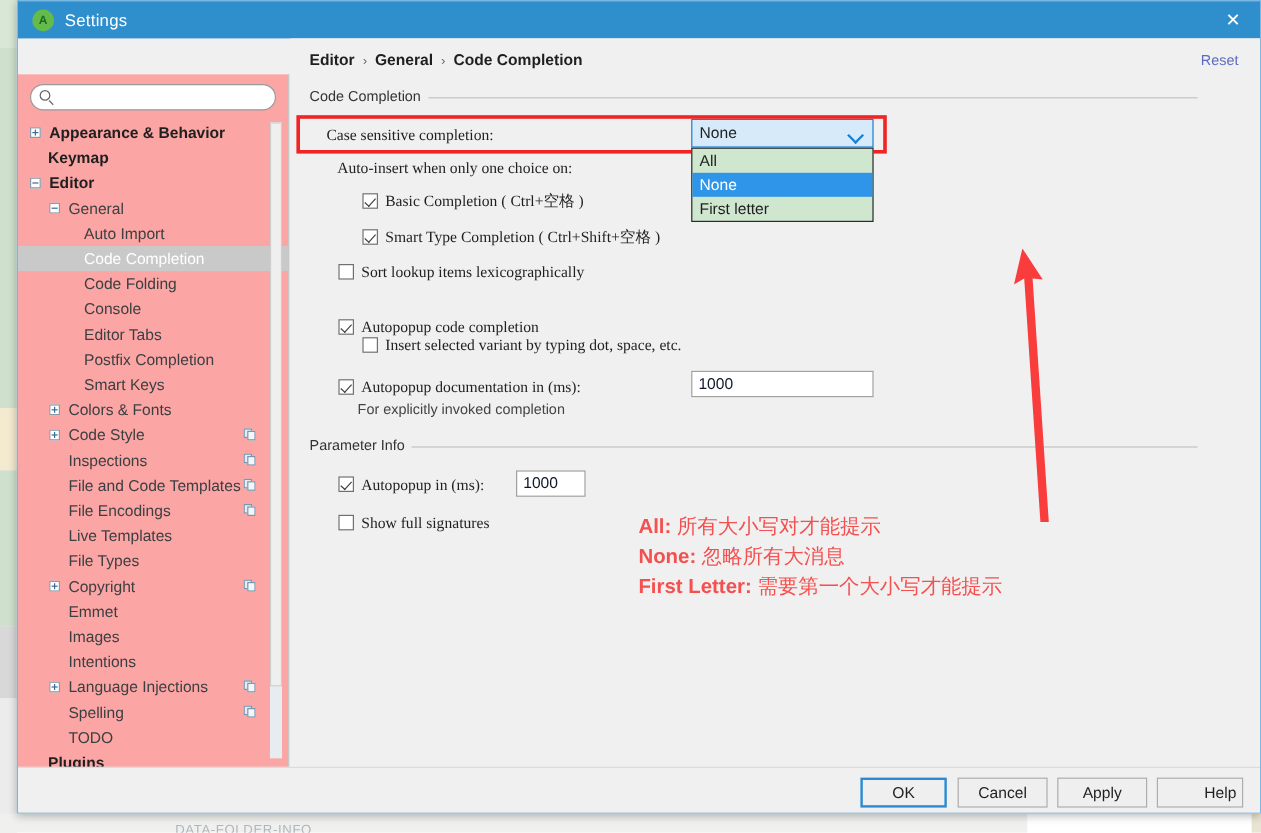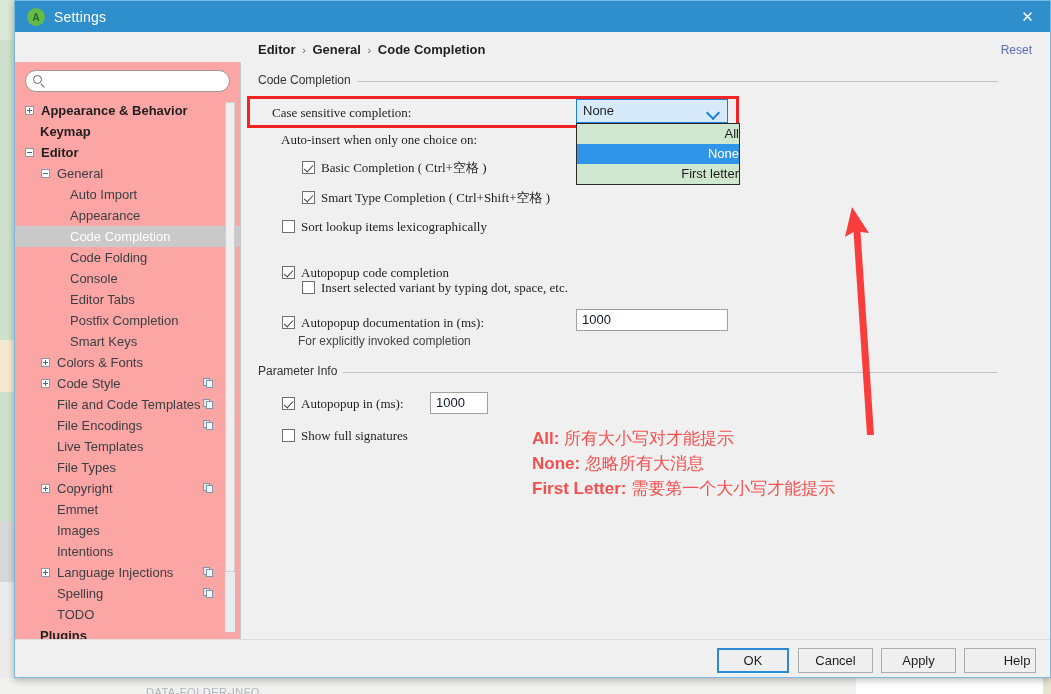--- a/index.html
+++ b/index.html
@@ -250,23 +250,20 @@
               <span class="tog" style="left: 10px;"></span>
               <span class="lbl" style="left: 26px;">Editor</span>
             </div>
             <div class="tree-item">
               <span class="tog" style="left: 26px;"></span>
               <span class="lbl" style="left: 42px;">General</span>
             </div>
             <div class="tree-item">
               <span class="lbl" style="left: 55px;">Auto Import</span>
             </div>
-            <div class="tree-item">
-              <span class="lbl" style="left: 55px;">Appearance</span>
-            </div>
             <div class="tree-item selected">
               <span class="lbl" style="left: 55px;">Code Completion</span>
             </div>
             <div class="tree-item">
               <span class="lbl" style="left: 55px;">Code Folding</span>
             </div>
             <div class="tree-item">
               <span class="lbl" style="left: 55px;">Console</span>
             </div>
             <div class="tree-item">
@@ -278,20 +275,27 @@
             <div class="tree-item">
               <span class="lbl" style="left: 55px;">Smart Keys</span>
             </div>
             <div class="tree-item">
               <span class="tog plus" style="left: 26px;"></span>
               <span class="lbl" style="left: 42px;">Colors &amp; Fonts</span>
             </div>
             <div class="tree-item">
               <span class="tog plus" style="left: 26px;"></span>
               <span class="lbl" style="left: 42px;">Code Style</span>
+              <span class="copyic">
+                <span class="b1"></span>
+                <span class="b2"></span>
+              </span>
+            </div>
+            <div class="tree-item">
+              <span class="lbl" style="left: 42px;">Inspections</span>
               <span class="copyic">
                 <span class="b1"></span>
                 <span class="b2"></span>
               </span>
             </div>
             <div class="tree-item">
               <span class="lbl" style="left: 42px;">File and Code Templates</span>
               <span class="copyic">
                 <span class="b1"></span>
                 <span class="b2"></span>
@@ -369,21 +373,21 @@
           <div class="group-title">Code Completion</div>
         </div>
 
         <div class="row" style="left:30px;top:73px;">Case sensitive completion:</div>
 
         <div class="combo" style="left:334px;top:67px;width:152px;">
           <span class="val">None</span>
           <span class="arw"></span>
         </div>
 
-        <div class="combo-list" id="combo-list" style="left:334px;top:91px;width:164px;text-align:right;">
+        <div class="combo-list" id="combo-list" style="left:334px;top:91px;width:152px;">
             <div class="opt">All</div>
             <div class="opt sel">None</div>
             <div class="opt">First letter</div>
           </div>
 
         <div class="hl-box" style="left:5px;top:64px;width:492px;height:32px;"></div>
 
         <div class="row" style="left:39px;top:100px;">Auto-insert when only one choice on:</div>
 
         <div class="row" style="left:60px;top:127px;">

